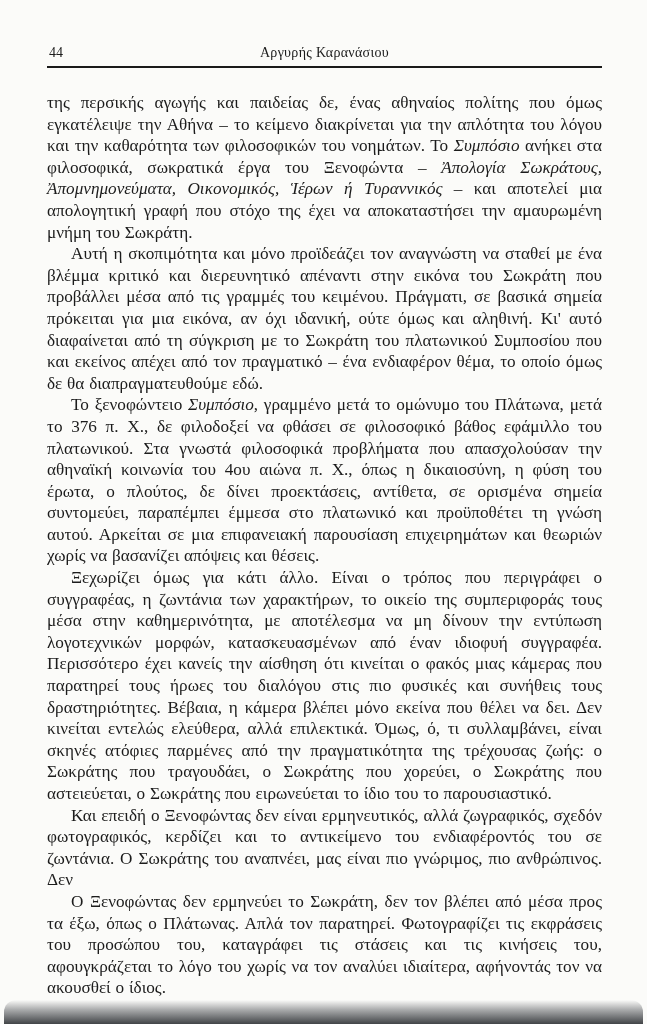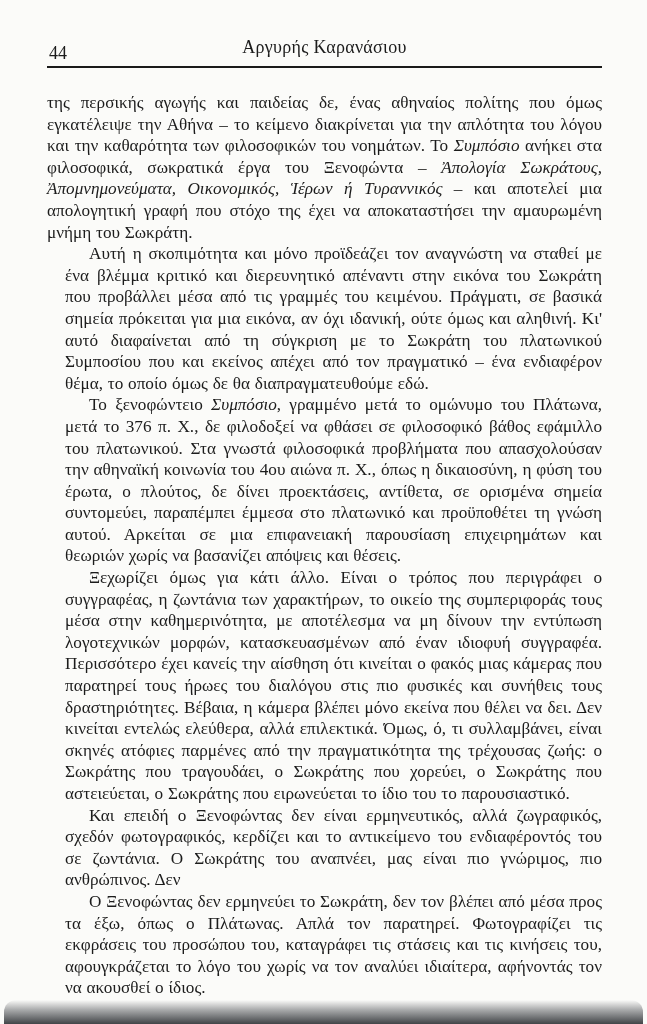--- a/index.html
+++ b/index.html
@@ -20,48 +20,48 @@
     height:1024px;
     background:var(--page-bg);
   }
   .page-header{
     position:absolute;
     top:42px;
     left:47px;
     right:45px;
     height:26px;
     border-bottom:2px solid var(--rule-color);
-    font-size:18px;
+    font-size:14px;
     line-height:22px;
   }
   .page-number{
     position:absolute;
     left:2px;
     bottom:2px;
   }
   .running-head{
     position:absolute;
     left:0;
     right:0;
-    bottom:8px;
+    bottom:2px;
     text-align:center;
     letter-spacing:.3px;
   }
   .text-block{
     position:absolute;
     top:92px;
     left:47px;
     width:555px;
     font-size:17.2px;
     line-height:21.6px;
     text-align:justify;
     word-spacing:.5px;
   }
   .para{margin:0;}
-  .para.indent{text-indent:24px;margin-left:18px;}
+  .para.indent{text-indent:24px;}
   .para em{font-style:italic;}
   .page-bottom-shadow{
     position:absolute;
     bottom:0;
     left:4px;
     right:4px;
     height:24px;
     border-radius:12px 12px 0 0;
     background:linear-gradient(180deg,
       rgba(90,93,97,0) 0%,

